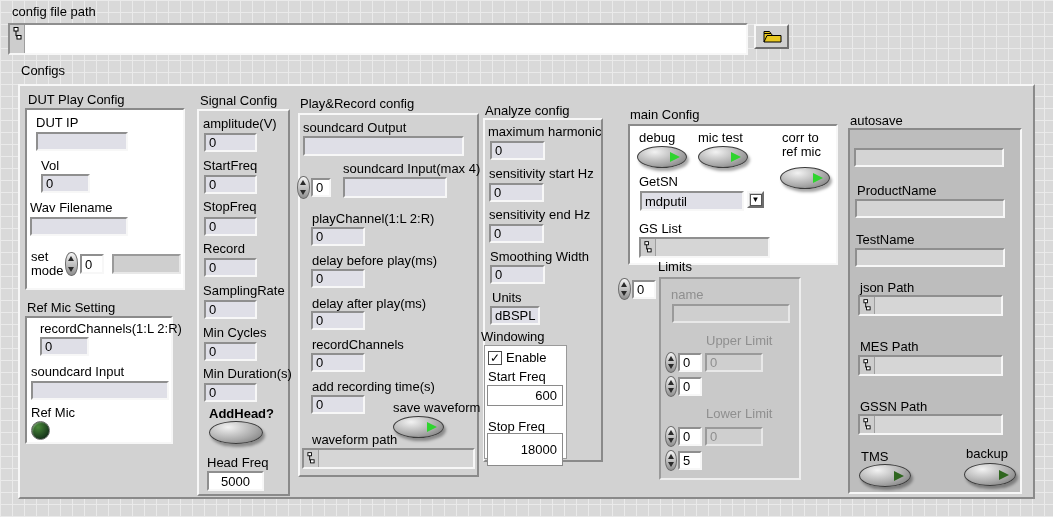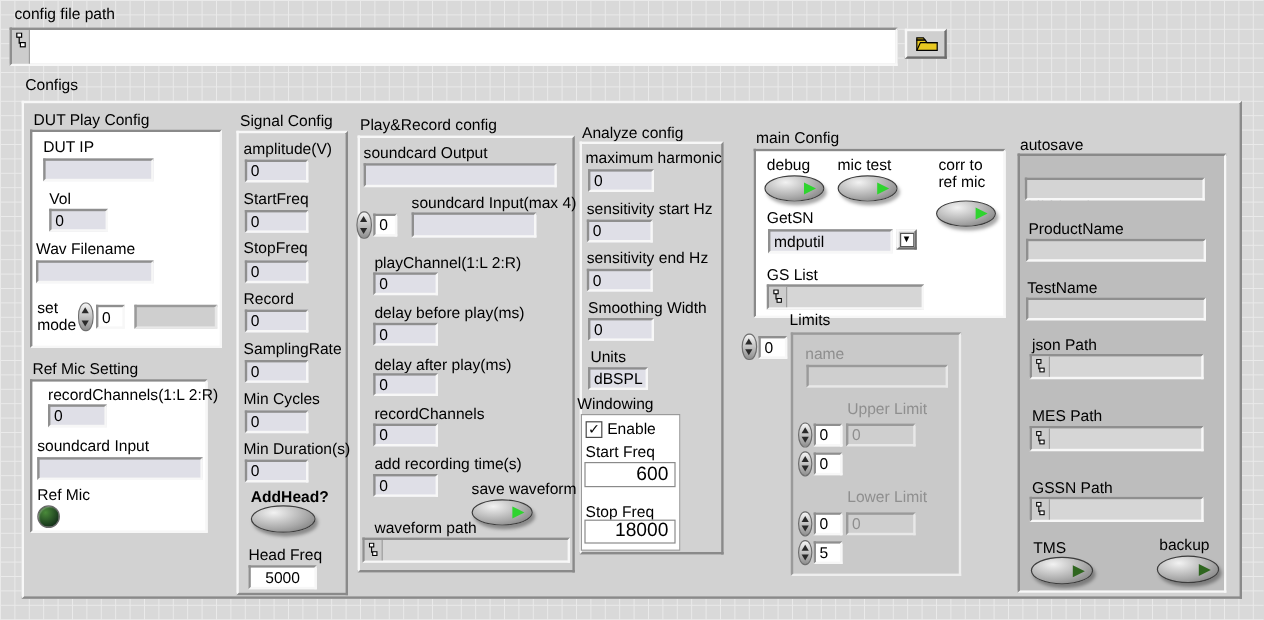--- a/index.html
+++ b/index.html
@@ -20,21 +20,21 @@
   .grpbox.dark{background:#bdbdbd;}
   .grpbox.cluster{background:#c9c9c9;border-color:#9a9a9a #eeeeee #eeeeee #9a9a9a;}
   .fld{position:absolute;box-sizing:border-box;border:2px solid;
     border-color:#8f8f8f #f7f7f7 #f7f7f7 #8f8f8f;background:#dfdfe7;
     font-size:13px;padding:0 3px;display:flex;align-items:center;overflow:hidden;}
   .fld.white{background:#ffffff;}
   .fld.gray{background:#d4d4d4;}
   .fld.dis{background:#cfcfcf;color:#8f8f8f;border-color:#9a9a9a #e8e8e8 #e8e8e8 #9a9a9a;}
   .fld.center{justify-content:center;}
   .winfld{position:absolute;box-sizing:border-box;border:1px solid #8a8a8a;background:#fff;
-    font-size:16px;padding:0 5px;display:flex;align-items:center;justify-content:flex-end;}
+    font-size:13px;padding:0 5px;display:flex;align-items:center;justify-content:flex-end;}
   .winbox{position:absolute;box-sizing:border-box;border:1px solid #9a9a9a;background:#fff;}
   .pathctrl{position:absolute;box-sizing:border-box;border:2px solid;
     border-color:#8f8f8f #f7f7f7 #f7f7f7 #8f8f8f;display:flex;background:#d6d6d6;}
   .path-glyph{width:15px;background:#cdcdcd;border-right:1px solid #9e9e9e;
     display:flex;justify-content:center;align-items:flex-start;padding-top:2px;box-sizing:border-box;}
   .path-val{flex:1;font-size:13px;display:flex;align-items:center;padding:0 3px;}
   .path-val.white{background:#ffffff;}
   .toggle{position:absolute;border-radius:50%;border:1px solid #3c3c3c;
     background:radial-gradient(ellipse at 35% 25%,#f2f2f2,#a8a8a8 60%,#6f6f6f);
     box-shadow:2px 3px 3px rgba(0,0,0,.35);}
@@ -186,21 +186,21 @@
   <div class="fld" style="left:490px;top:306px;width:50px;height:19px;">dBSPL</div>
   <div class="lbl" style="left:481px;top:330px;">Windowing</div>
   <div class="winbox" style="left:484px;top:345px;width:83px;height:114px;"></div>
   <div class="chk" style="left:488px;top:351px;">
       <span>✓</span>
     </div>
   <div class="lbl" style="left:506px;top:351px;">Enable</div>
   <div class="lbl" style="left:488px;top:370px;">Start Freq</div>
   <div class="winfld" style="left:487px;top:385px;width:76px;height:21px;">600</div>
   <div class="lbl" style="left:488px;top:420px;">Stop Freq</div>
-  <div class="winfld" style="left:487px;top:433px;width:76px;height:20px;">18000</div>
+  <div class="winfld" style="left:487px;top:433px;width:76px;height:33px;">18000</div>
 
   <div class="lbl" style="left:630px;top:108px;">main Config</div>
   <div class="grpbox sunk white" style="left:628px;top:124px;width:210px;height:141px;"></div>
   <div class="lbl" style="left:639px;top:131px;">debug</div>
   <div class="toggle" style="left:637px;top:146px;width:48px;height:20px;">
       <span class="arrow"></span>
     </div>
   <div class="lbl" style="left:698px;top:131px;">mic test</div>
   <div class="toggle" style="left:698px;top:146px;width:48px;height:20px;">
       <span class="arrow"></span>

